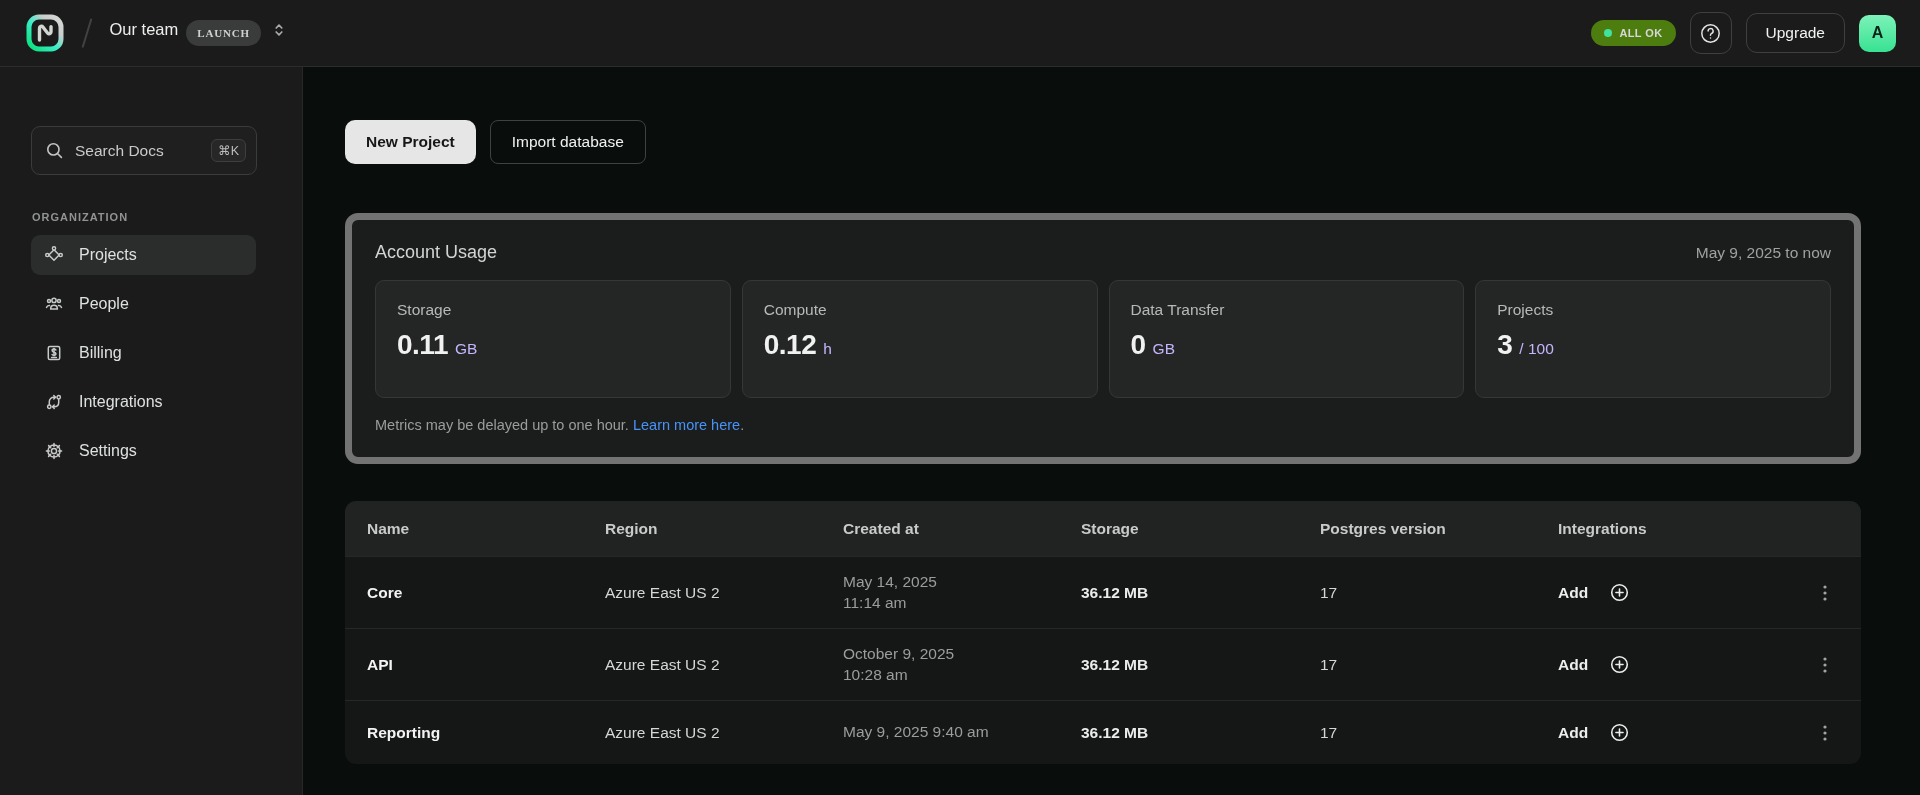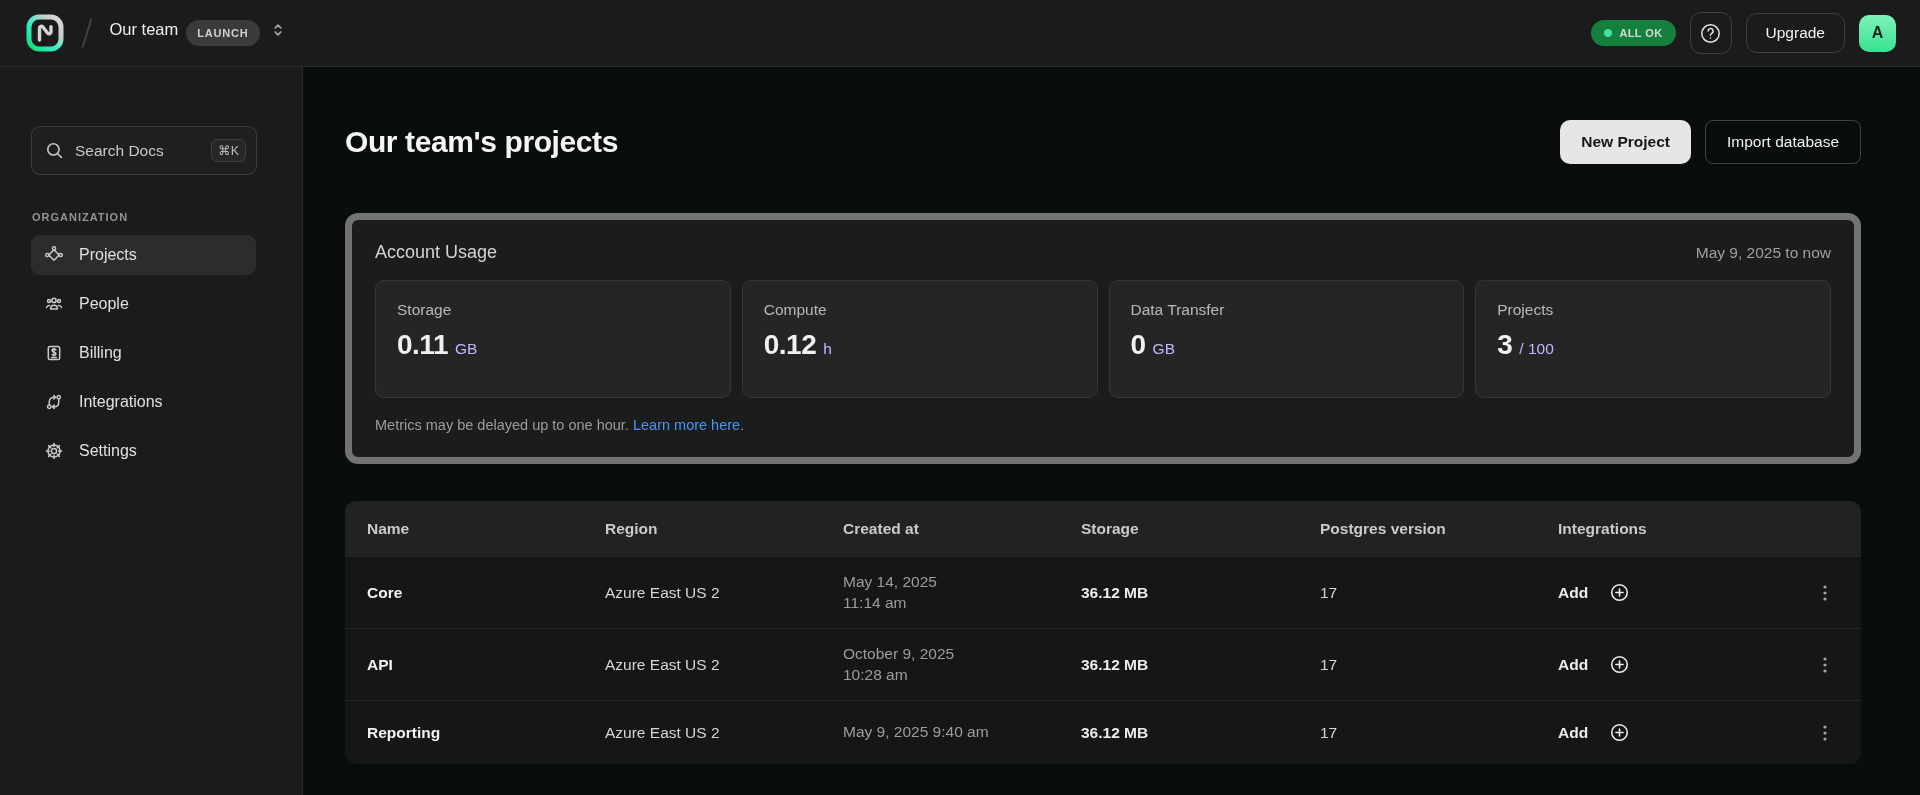--- a/index.html
+++ b/index.html
@@ -16,26 +16,27 @@
     display:flex; align-items:center; padding:0 24px 0 26px; gap:14px;
   }
   .logo { width:38px; height:38px; display:block; }
   .slash { width:1.5px; height:30px; background:#414342; transform:rotate(17deg); margin:0 8px; }
   .team-selector { display:flex; gap:8px; cursor:pointer; }
   .team-name { font-size:16.5px; color:#eceeec; font-weight:400; }
   .plan-badge {
     background:#3a3c3b; color:#cfd1d0; border-radius:999px;
     font-size:11px; font-weight:700; letter-spacing:.8px;
     padding:7px 11px;
+    font-family:Liberation Serif, serif;
   }
   .chevrons { color:#a9abaa; display:flex; }
   .topbar-right { margin-left:auto; display:flex; align-items:center; gap:14px; }
   .status-pill {
     display:flex; align-items:center; gap:7px;
-    background:#15803d; border-radius:999px; padding:7px 13px;
+    background:#4d7c0f; border-radius:999px; padding:7px 13px;
     font-size:11px; font-weight:700; letter-spacing:.4px; color:#d6d8d7;justify-content:flex-end;
   }
   .status-dot { width:8px; height:8px; border-radius:50%; background:#3fe29e; }
   .help-btn {
     width:42px; height:42px; border:1px solid #3e403f; border-radius:11px;
     display:flex; align-items:center; justify-content:center;
     background:transparent; color:#e4e6e5; cursor:pointer;
   }
   .upgrade-btn {
     border:1px solid #3e403f; border-radius:11px; background:transparent;
@@ -252,21 +253,20 @@
             <path d="M10 2.4 v3 M10 14.6 v3 M2.4 10 h3 M14.6 10 h3 M4.6 4.6 l2.1 2.1 M13.3 13.3 l2.1 2.1 M15.4 4.6 l-2.1 2.1 M6.7 13.3 l-2.1 2.1"></path>
           </svg>
         </span>
         <span class="nav-label">Settings</span>
       </div>
     </nav>
   </aside>
 
   <main class="main">
     <div class="title-row">
-      <h1 class="page-title">Our team's projects</h1>
       <div class="title-actions">
         <button class="btn-primary">New Project</button>
         <button class="btn-secondary">Import database</button>
       </div>
     </div>
 
     <section class="usage-card">
       <div class="usage-head">
         <div class="usage-title">Account Usage</div>
         <div class="usage-period">May 9, 2025 to now</div>

